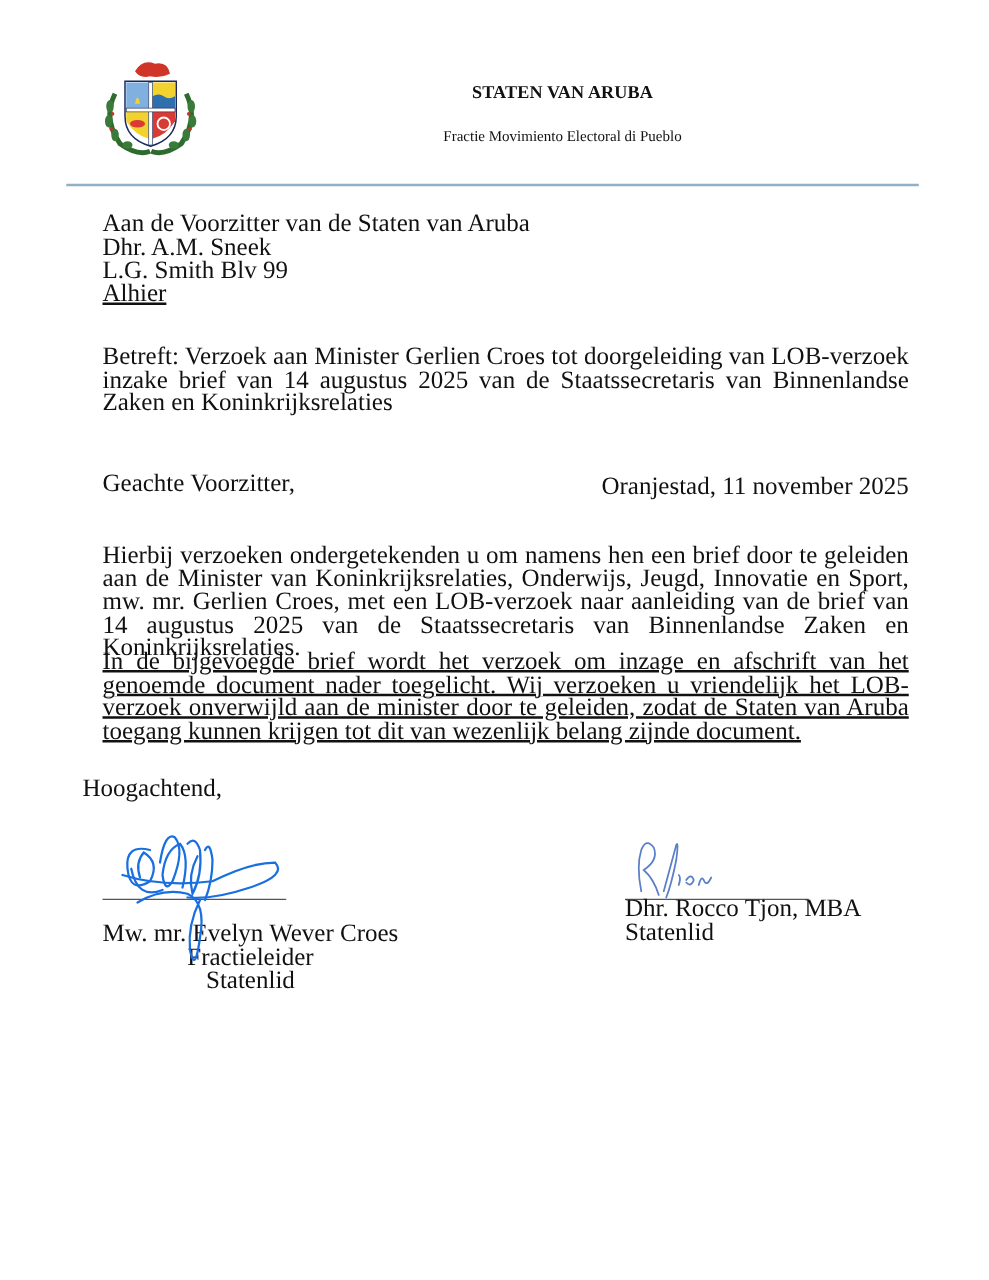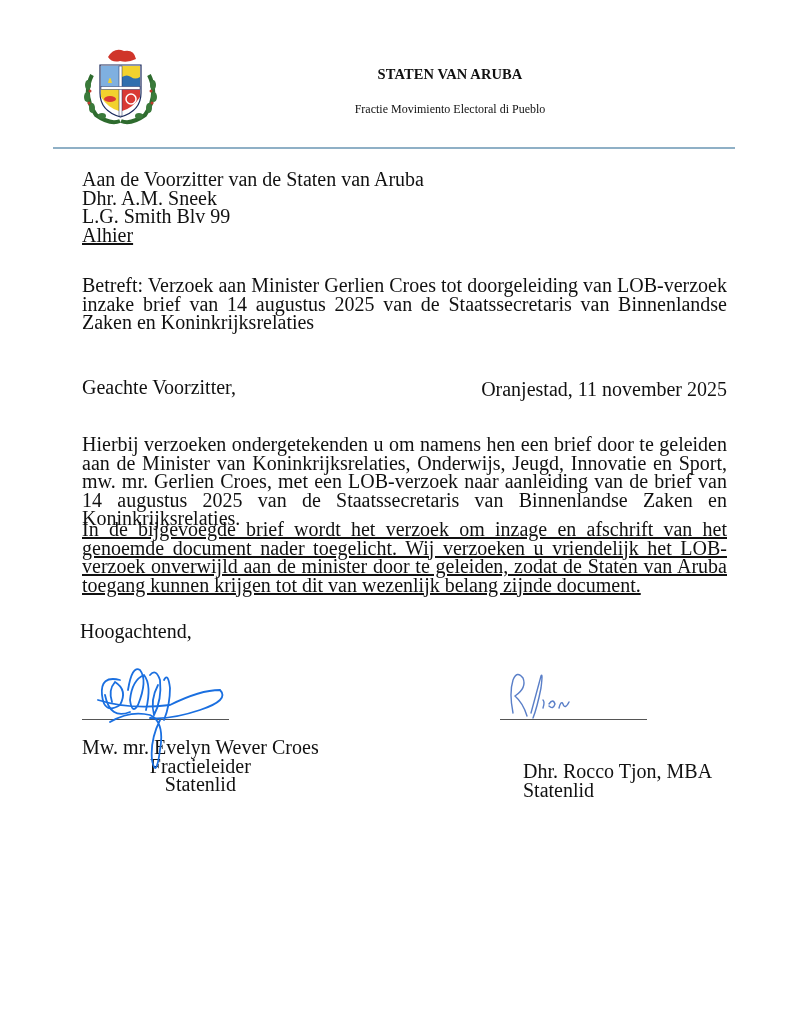--- a/index.html
+++ b/index.html
@@ -12,25 +12,25 @@
   .rule { left: 53px; top: 147px; width: 682px; height: 2px; background: #8fb0c6; }
   .text { font-size: 20px; line-height: 18.5px; }
   .addr { left: 82px; top: 170px; }
   .addr div { white-space: nowrap; }
   .u { text-decoration: underline; }
   .subject { left: 82px; top: 276px; width: 645px; text-align: justify; }
   .date { right: 64px; top: 362px; text-align: center; margin-top: 18px; }
   .greet { left: 82px; top: 378px; }
   .p1 { left: 82px; top: 435px; width: 645px; text-align: justify; }
   .p2 { left: 82px; top: 520px; width: 645px; text-align: justify; text-decoration: underline; }
-  .close { left: 80px; top: 622px; }
+  .close { left: 66px; top: 622px; }
   .sigline1 { left: 82px; top: 719px; width: 147px; height: 1px; background: #555; }
   .sigline2 { left: 500px; top: 719px; width: 147px; height: 1px; background: #555; }
   .sigblock1 { left: 82px; top: 738px; text-align: center; }
-  .sigblock2 { left: 500px; top: 762px; margin-left: 23px; }
+  .sigblock2 { left: 500px; top: 718px; }
   .sig1 { left: 90px; top: 660px; width: 140px; height: 130px; }
   .sig2 { left: 505px; top: 668px; width: 70px; height: 55px; }
 </style>
 </head>
 <body>
 
 <div class="abs crest">
   <svg width="85" height="80" viewBox="0 0 85 80">
 
     <path d="M14 30 Q4 50 18 70 Q32 80 42 76" fill="none" stroke="#2e6b2e" stroke-width="4"></path>

